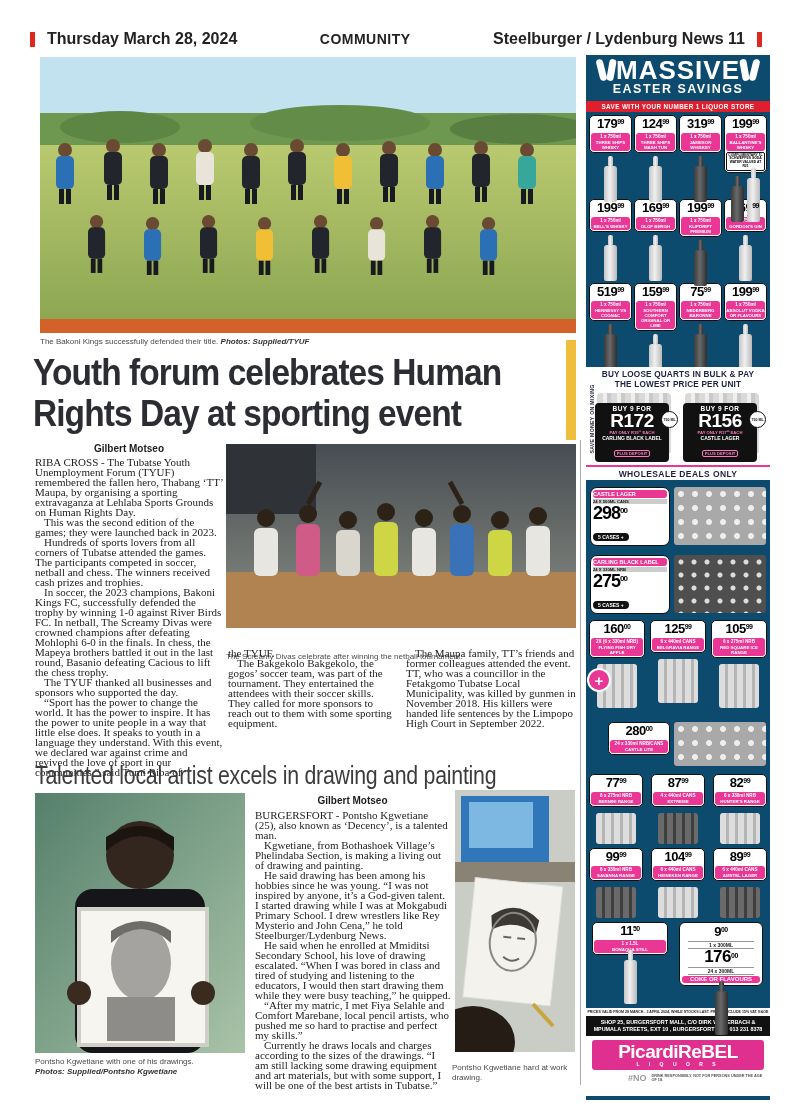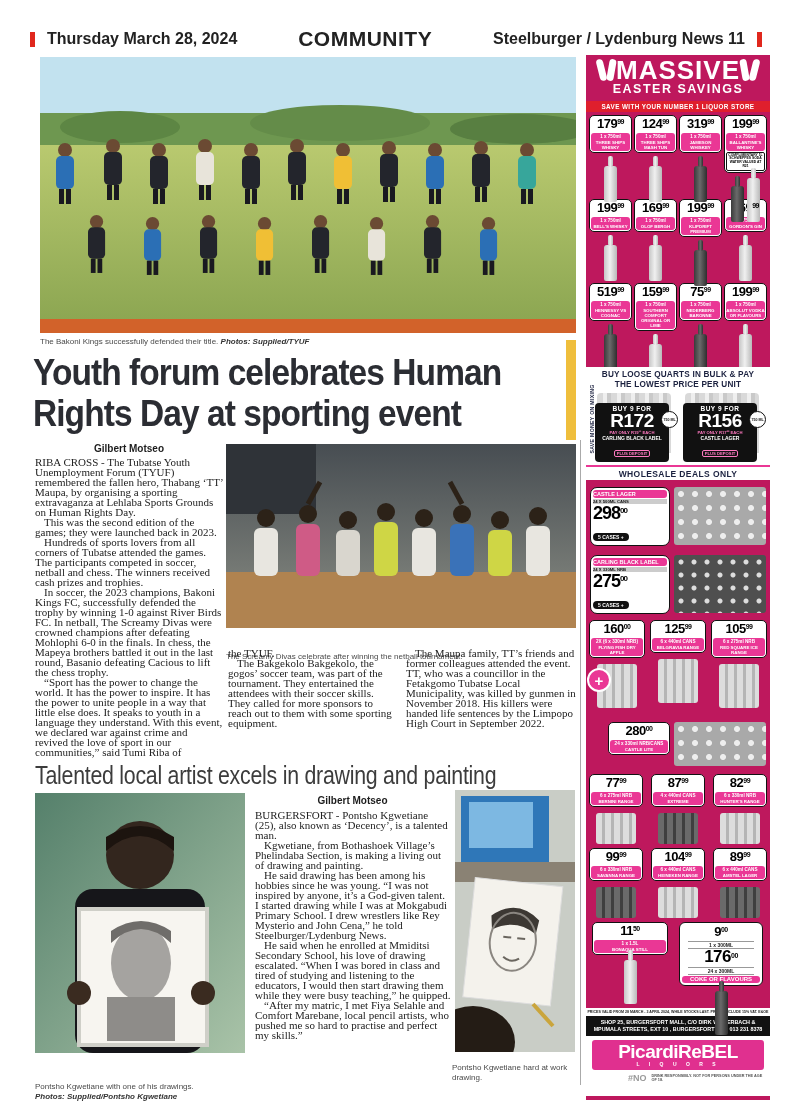--- a/index.html
+++ b/index.html
@@ -4,56 +4,56 @@
 <style>
   html,body{margin:0;padding:0;background:#ffffff;}
   body{width:786px;height:1113px;position:relative;overflow:hidden;
        font-family:"Liberation Sans",sans-serif;color:#1c1c1c;}
   .abs{position:absolute;}
 
   
   #header{left:30px;top:28px;width:732px;height:22px;display:flex;align-items:center;justify-content:space-between;}
   .hdr-side{display:flex;align-items:center;gap:12px;font-weight:bold;font-size:16px;color:#222;}
   .redbar{width:5px;height:15px;background:#e0271d;}
-  .hdr-center{font-weight:bold;font-size:21px;letter-spacing:.5px;color:#222;}
+  .hdr-center{font-weight:bold;font-size:14px;letter-spacing:.5px;color:#222;}
 
   
   svg{display:block;}
   #photo-main{left:40px;top:57px;width:536px;height:276px;}
   #photo2{left:226px;top:444px;width:350px;height:184px;}
   #photo3{left:35px;top:793px;width:210px;height:260px;}
   #photo4{left:455px;top:790px;width:120px;height:262px;}
 
   
   .caption{font-size:8px;color:#4a4a4a;line-height:10px;}
   .caption b{color:#333;font-style:italic;}
   #caption1{left:40px;top:337px;width:536px;}
   #caption2{left:226px;top:624px;width:350px;margin-top:28px;}
-  #caption3{left:35px;top:1057px;width:215px;margin-top:25px;}
+  #caption3{left:35px;top:1057px;width:215px;}
   #caption4{left:452px;top:1063px;width:130px;}
 
   #headline1{left:33px;top:352px;width:575px;font-size:36px;line-height:41px;font-weight:bold;
              color:#2b2d33;letter-spacing:-1px;transform:scaleX(.93);transform-origin:left top;}
   #yellowstrip{left:566px;top:340px;width:10px;height:100px;background:#efbe3c;}
   #byline1{left:35px;top:443px;width:188px;text-align:center;font-weight:bold;font-size:10px;}
   .bodytext{font-family:"Liberation Serif",serif;font-size:11px;line-height:10px;color:#222;text-align:left;}
   .bodytext p{margin:0;text-indent:9px;}
   .bodytext p.ni{text-indent:0;}
   #col1{left:35px;top:457px;width:188px;}
   #col2{left:228px;top:648px;width:170px;}
   #col3{left:406px;top:648px;width:170px;}
   .vrule{left:580px;top:440px;width:1px;height:645px;background:#aaa;}
 
   #headline2{left:35px;top:760px;width:690px;font-size:26px;color:#3c3c3c;letter-spacing:-.3px;
              transform:scaleX(.82);transform-origin:left top;}
   #byline2{left:255px;top:795px;width:195px;text-align:center;font-weight:bold;font-size:10px;}
   #col4{left:255px;top:810px;width:196px;}
 
   
-  #ad{left:586px;top:55px;width:184px;height:1045px;background:#be185d;overflow:hidden;}
+  #ad{left:586px;top:55px;width:184px;height:1045px;background:#0c4a6e;overflow:hidden;}
   .ad-head{position:relative;height:44px;text-align:center;color:#fff;padding-top:2px;}
   .ad-title1{font-size:26px;font-weight:bold;letter-spacing:1px;line-height:26px;}
   .ad-title2{font-size:12.5px;font-weight:bold;letter-spacing:1.5px;line-height:13px;}
   .ear{position:absolute;top:4px;width:7px;height:22px;background:#fff;border-radius:4px;}
   .ear.l1{left:12px;transform:rotate(-14deg);} .ear.l2{left:22px;transform:rotate(10deg);}
   .ear.r1{right:12px;transform:rotate(14deg);} .ear.r2{right:22px;transform:rotate(-10deg);}
   .ad-banner{height:11px;background:#df1f2d;color:#fff;font-weight:bold;font-size:6.3px;
              display:flex;align-items:center;justify-content:center;letter-spacing:.4px;}
 
   .cards-row{display:flex;justify-content:space-between;padding:3px 3px 0 3px;height:81px;}
@@ -195,20 +195,21 @@
 
 <div id="headline1" class="abs">Youth forum celebrates Human Rights Day at sporting event</div>
 <div id="yellowstrip" class="abs"></div>
 <div id="byline1" class="abs">Gilbert Motseo</div>
 
 <div id="col1" class="abs bodytext">
   <p class="ni">RIBA CROSS - The Tubatse Youth Unemployment Forum (TYUF) remembered the fallen hero, Thabang ‘TT’ Maupa, by organising a sporting extravaganza at Lehlaba Sports Grounds on Human Rights Day.</p>
   <p>This was the second edition of the games; they were launched back in 2023.</p>
   <p>Hundreds of sports lovers from all corners of Tubatse attended the games. The participants competed in soccer, netball and chess. The winners received cash prizes and trophies.</p>
   <p>In soccer, the 2023 champions, Bakoni Kings FC, successfully defended the trophy by winning 1-0 against River Birds FC. In netball, The Screamy Divas were crowned champions after defeating Mohlophi 6-0 in the finals. In chess, the Mapeya brothers battled it out in the last round, Basanio defeating Cacious to lift the chess trophy.</p>
+  <p>The TYUF thanked all businesses and sponsors who supported the day.</p>
   <p>“Sport has the power to change the world. It has the power to inspire. It has the power to unite people in a way that little else does. It speaks to youth in a language they understand. With this event, we declared war against crime and revived the love of sport in our communities,” said Tumi Riba of</p>
 </div>
 
 <svg id="photo2" class="abs" viewBox="0 0 350 184" preserveAspectRatio="none">
   <defs>
     <linearGradient id="g2" x1="0" y1="0" x2="0" y2="1">
       <stop offset="0" stop-color="#474d52"></stop>
         <stop offset="1" stop-color="#8a8d84"></stop>
     </linearGradient>
   </defs>
@@ -275,20 +276,21 @@
   <span>Pontsho Kgwetiane with one of his drawings.</span><br>
   <b>Photos: Supplied/Pontsho Kgwetiane</b>
 </div>
 
 <div id="col4" class="abs bodytext">
   <p class="ni">BURGERSFORT - Pontsho Kgwetiane (25), also known as ‘Decency’, is a talented man.</p>
   <p>Kgwetiane, from Bothashoek Village’s Phelindaba Section, is making a living out of drawing and painting.</p>
   <p>He said drawing has been among his hobbies since he was young. “I was not inspired by anyone, it’s a God-given talent. I started drawing while I was at Mokgabudi Primary School. I drew wrestlers like Rey Mysterio and John Cena,” he told Steelburger/Lydenburg News.</p>
   <p>He said when he enrolled at Mmiditsi Secondary School, his love of drawing escalated. “When I was bored in class and tired of studying and listening to the educators, I would then start drawing them while they were busy teaching,” he quipped.</p>
   <p>“After my matric, I met Fiya Selahle and Comfort Marebane, local pencil artists, who pushed me so hard to practise and perfect my skills.”</p>
+  <p>Currently he draws locals and charges according to the sizes of the drawings. “I am still lacking some drawing equipment and art materials, but with some support, I will be one of the best artists in Tubatse.”</p>
 </div>
 
 <svg id="photo4" class="abs" viewBox="0 0 120 262" preserveAspectRatio="none">
   <rect width="120" height="262" fill="#c9cdc6"></rect>
   <rect x="6" y="6" width="88" height="66" fill="#2f77b8"></rect>
   <rect x="14" y="12" width="64" height="46" fill="#7db8e2"></rect>
   <rect x="0" y="72" width="120" height="20" fill="#8a8274"></rect>
   <g transform="rotate(6 60 150)">
     <rect x="14" y="92" width="88" height="120" fill="#f4f2ec" stroke="#ddd"></rect>
     <path d="M34 128 q24 -20 48 0 l-2 14 q-22 -14 -44 0 z" fill="#3c3833"></path>

